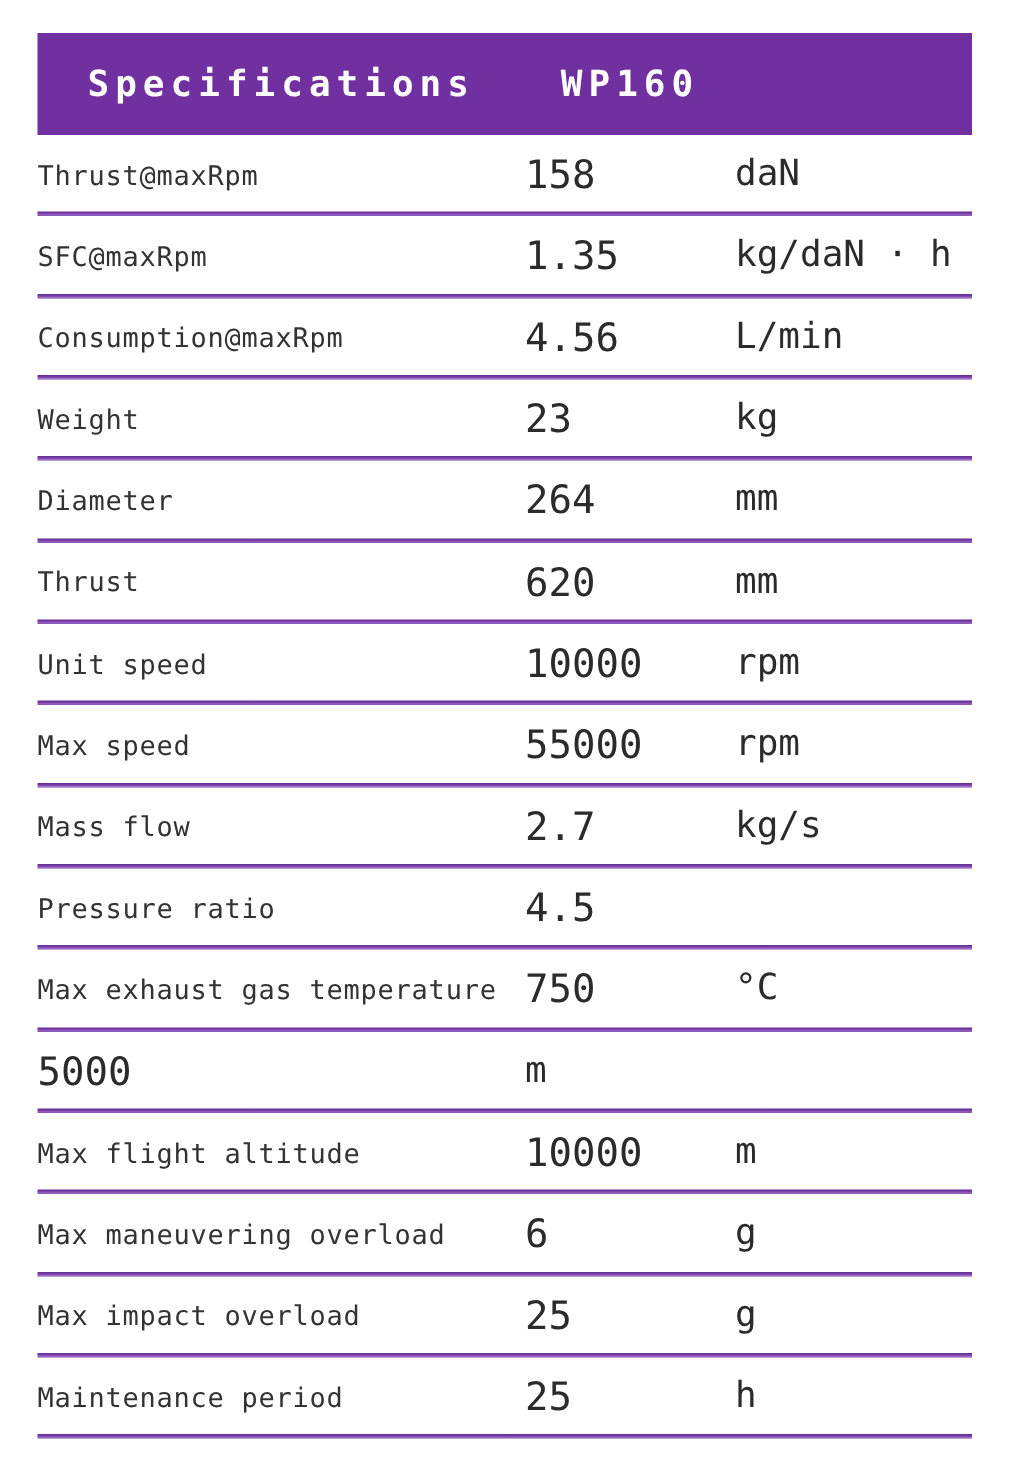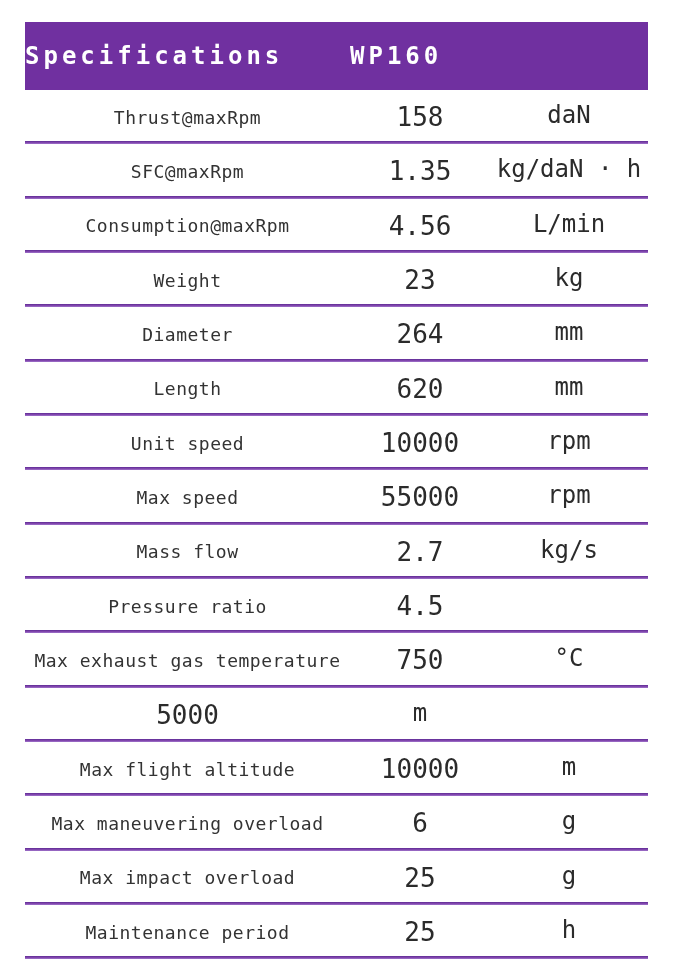--- a/index.html
+++ b/index.html
@@ -24,40 +24,41 @@
     display:grid;
     grid-template-columns:325px 140px 158px;
     align-items:center;
   }
   .table-header{
     height:68px;
     background:var(--header-bg);
     color:var(--header-text);
   }
   .header-cell{
+    text-align:center;
     font-size:24px;
     font-weight:bold;
     letter-spacing:4px;
     white-space:nowrap;
   }
   .table-row{
     height:54.34px;
     position:relative;
   }
   .table-row::after{
     content:"";
     position:absolute;
     left:0;
     right:0;
     bottom:0;
     height:3px;
     background:linear-gradient(to bottom,var(--divider-dark) 0%,var(--divider) 45%,var(--divider-light) 80%,var(--divider) 100%);
   }
   .cell{
-    text-align:center;
+    text-align:left;
     white-space:nowrap;
     color:var(--body-text);
   }
   .cell-label{
     font-size:18px;
     letter-spacing:0.5px;
   }
   .cell-value{
     font-size:26px;
     color:var(--value-text);
@@ -102,21 +103,21 @@
     <div class="cell cell-unit">kg</div>
   </div>
 
   <div class="table-row grid-3">
     <div class="cell cell-label">Diameter</div>
     <div class="cell cell-value">264</div>
     <div class="cell cell-unit">mm</div>
   </div>
 
   <div class="table-row grid-3">
-    <div class="cell cell-label">Length</div>
+    <div class="cell cell-label">Thrust</div>
     <div class="cell cell-value">620</div>
     <div class="cell cell-unit">mm</div>
   </div>
 
   <div class="table-row grid-3">
     <div class="cell cell-label">Unit speed</div>
     <div class="cell cell-value">10000</div>
     <div class="cell cell-unit">rpm</div>
   </div>
 

